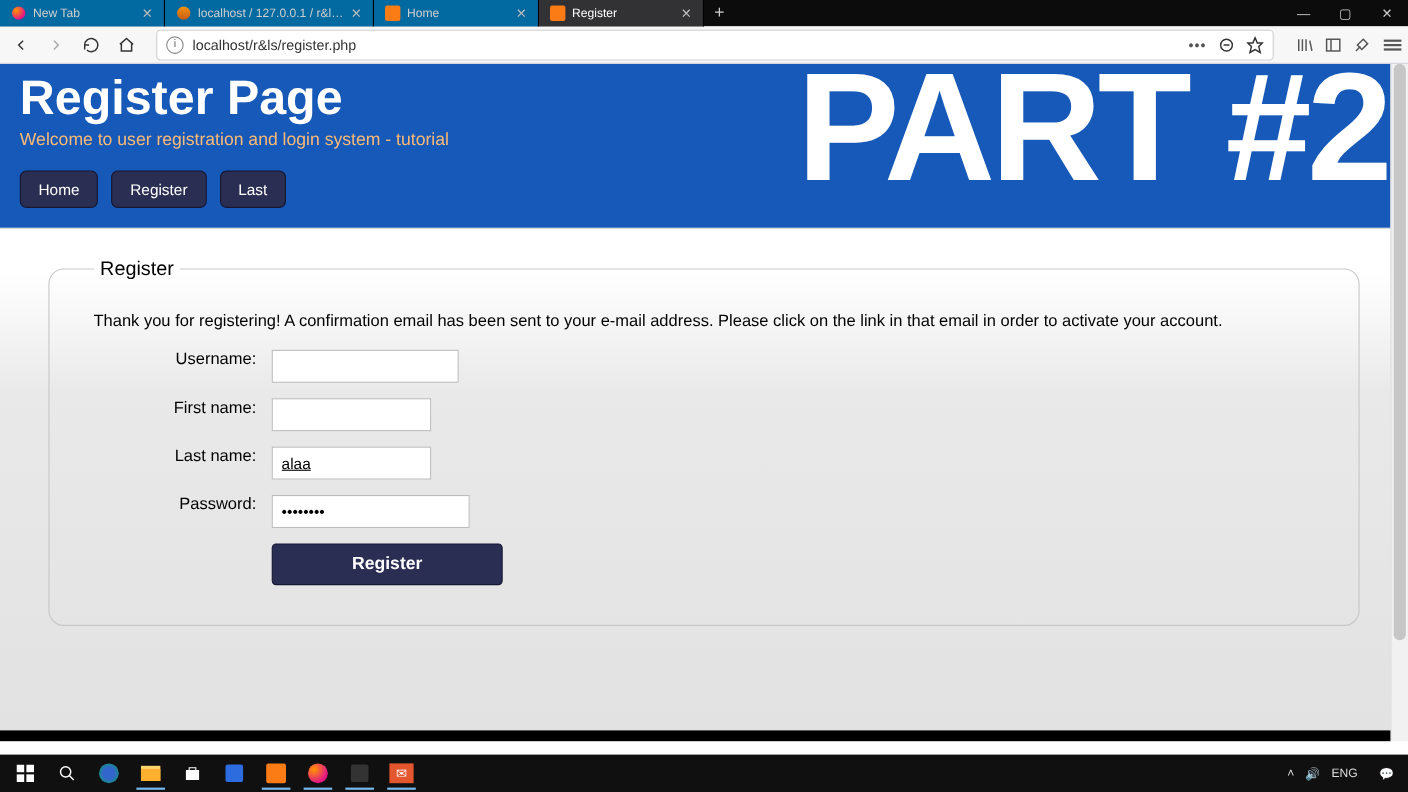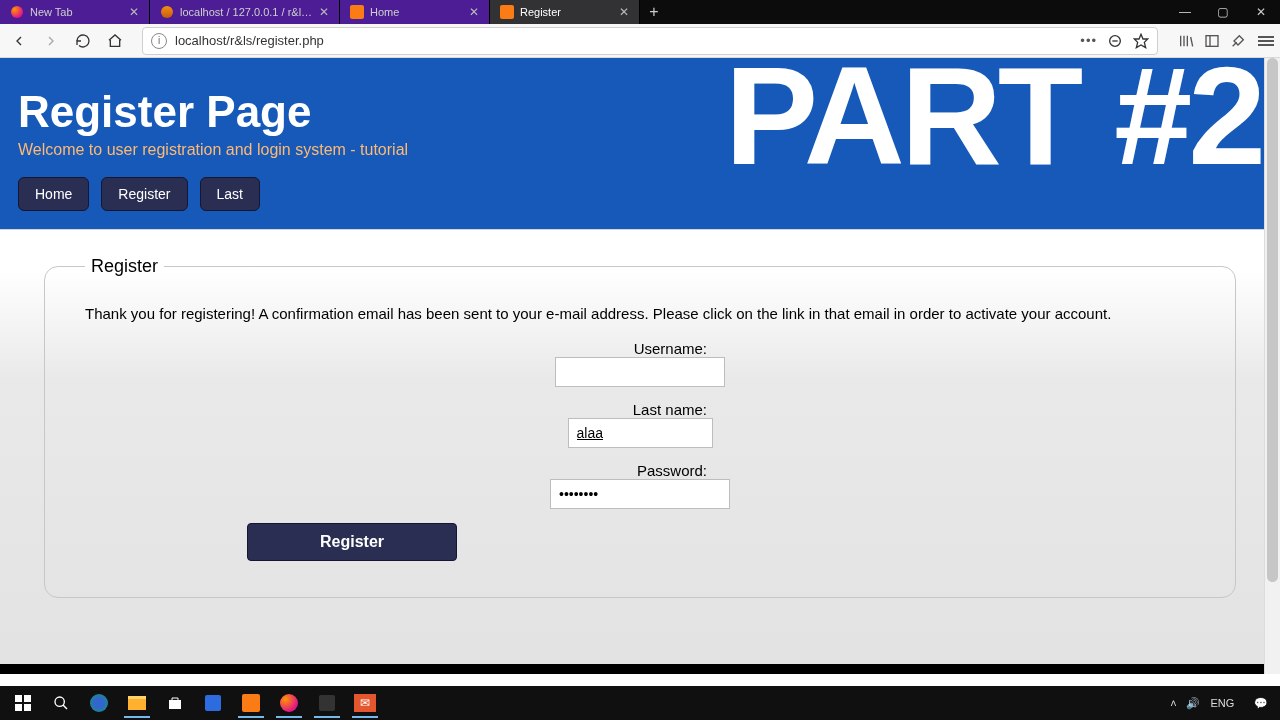--- a/index.html
+++ b/index.html
@@ -1,50 +1,50 @@
 <!DOCTYPE html>
 <html><head>
 <meta charset="utf-8">
 <style>
   * { box-sizing: border-box; margin: 0; padding: 0; }
   html, body { width: 1280px; height: 720px; font-family: Arial, Helvetica, sans-serif; overflow: hidden; background:#fff; }
   
   .titlebar { height: 24px; background: #0c0c0c; display:flex; align-items:flex-end; color:#fff; }
   .tabs { display:flex; height:24px; }
-  .tab { display:flex; align-items:center; gap:6px; padding:0 10px; font-size:11px; color:#cfcfcf; background:#4c1d95; border-right:1px solid #000; min-width:150px; max-width:190px; position:relative; }
+  .tab { display:flex; align-items:center; gap:6px; padding:0 10px; font-size:11px; color:#cfcfcf; background:#0369a1; border-right:1px solid #000; min-width:150px; max-width:190px; position:relative; }
   .tab.active { background:#323234; color:#fff; }
   .tab .favicon { width:14px; height:14px; display:flex; align-items:center; justify-content:center; }
   .tab .tab-title { white-space:nowrap; overflow:hidden; text-overflow:ellipsis; flex:1; }
   .tab .tab-close { font-size:12px; color:#bbb; }
   .tab-add { width:28px; display:flex; align-items:center; justify-content:center; color:#ccc; font-size:16px; }
   .win-controls { margin-left:auto; display:flex; }
   .win-btn { width:38px; height:24px; display:flex; align-items:center; justify-content:center; color:#ccc; font-size:12px; }
   .toolbar { height:34px; background:#f7f7f8; border-bottom:1px solid #d8d8d8; display:flex; align-items:center; padding:0 6px; gap:6px; }
   .tb-btn { width:26px; height:26px; display:flex; align-items:center; justify-content:center; color:#4a4a4a; border-radius:4px; }
   .tb-btn svg { width:16px; height:16px; }
   .urlbar { flex:1; margin:0 8px; height:28px; border:1px solid #cfcfcf; border-radius:4px; background:#fff; display:flex; align-items:center; padding:0 8px; gap:8px; font-size:13px; color:#333; }
   .urlbar .info-icon { width:16px; height:16px; border:1px solid #888; border-radius:50%; display:flex; align-items:center; justify-content:center; font-size:10px; color:#666; }
   .url-right { display:flex; gap:10px; align-items:center; color:#555; }
   .right-icons { display:flex; gap:10px; align-items:center; margin-left:6px; }
   .right-icons svg { width:16px; height:16px; }
   .hamburger { display:flex; flex-direction:column; gap:2px; margin-left:6px; }
   .hamburger span { display:block; width:16px; height:2px; background:#555; }
   
   .viewport { position:relative; width:1280px; height:calc(720px - 24px - 34px - 46px); overflow:hidden; }
-  .page-header { background:#1659b8; color:#fff; padding:29px 18px 18px; position:relative; }
+  .page-header { background:#1659b8; color:#fff; padding:7px 18px 18px; position:relative; }
   .page-title { font-size:44px; font-weight:bold; }
   .page-subtitle { font-size:16px; margin-top:4px; color:#fdba74; }
   .nav-buttons { margin-top:18px; display:flex; gap:12px; }
   .nav-btn { background:#2a2e52; color:#fff; border:1px solid #141632; border-radius:6px; padding:8px 16px; font-size:14px; cursor:pointer; }
   .part-overlay { position:absolute; right:18px; top:-12px; font-size:140px; font-weight:900; color:#ffffff; letter-spacing:-4px; line-height:1; white-space:nowrap; }
   .body-bg { background:linear-gradient(#fff 0, #fff 40px, #e9e9e9 150px, #e2e2e2 100%); padding:26px 44px 32px; height:calc(100% - 158px); border-top:1px solid #d4d4d4; border-bottom:1px solid #cfcfcf; }
   fieldset.register { border:1px solid #c7c7c7; border-radius:14px; padding:28px 40px 36px; background:transparent; }
   fieldset.register legend { font-size:18px; padding:0 6px; }
   .confirm-text { font-size:15px; margin-bottom:18px; }
-  .form-row { display:flex; align-items:center; margin-bottom:14px;flex-direction:column; }
+  .form-row { display:flex; align-items:flex-start; margin-bottom:14px; }
   .form-row label { width:148px; text-align:right; margin-right:14px; font-size:15px; }
   .form-row input[type=text], .form-row input[type=email], .form-row input[type=password] { height:30px; border:1px solid #bdbdbd; padding:0 8px; font-size:14px; }
   .w170 { width:170px; } .w230 { width:230px; } .w145 { width:145px;text-decoration:underline; } .w180 { width:180px; }
   .submit-btn { margin-left:162px; width:210px; height:38px; background:#2a2e52; color:#fff; border:1px solid #141632; border-radius:4px; font-size:16px; font-weight:bold; cursor:pointer; }
   .vscroll { position:absolute; right:0; top:0; bottom:0; width:16px; background:#f1f1f1; border-left:1px solid #dcdcdc; }
   .vscroll-thumb { position:absolute; left:2px; right:2px; top:0; height:85%; background:#c6c6c6; border-radius:6px; }
   .page-footer { height:40px; background:#000; }
   
   .taskbar { position:absolute; left:0; right:0; bottom:0; height:34px; background:#101010; display:flex; align-items:center; padding:0 4px; }
   .task-icon { width:38px; height:30px; display:flex; align-items:center; justify-content:center; color:#ddd; position:relative; }
@@ -174,20 +174,24 @@
   <div class="body-bg">
     <fieldset class="register">
       <legend>Register</legend>
       <div class="confirm-text">Thank you for registering! A confirmation email has been sent to your e-mail address. Please click on the link in that email in order to activate your account.</div>
 
       <div class="form-row">
         <label>Username:</label>
         <input type="text" class="w170" value="" style="">
       </div>
       <div class="form-row">
+        <label>First name:</label>
+        <input type="text" class="w145" value="" style="">
+      </div>
+      <div class="form-row">
         <label>Last name:</label>
         <input type="text" class="w145" value="alaa" style="">
       </div>
       <div class="form-row">
         <label>Password:</label>
         <input type="text" class="w180" value="••••••••" style="">
       </div>
       <button class="submit-btn">Register</button>
     </fieldset>
   </div>

